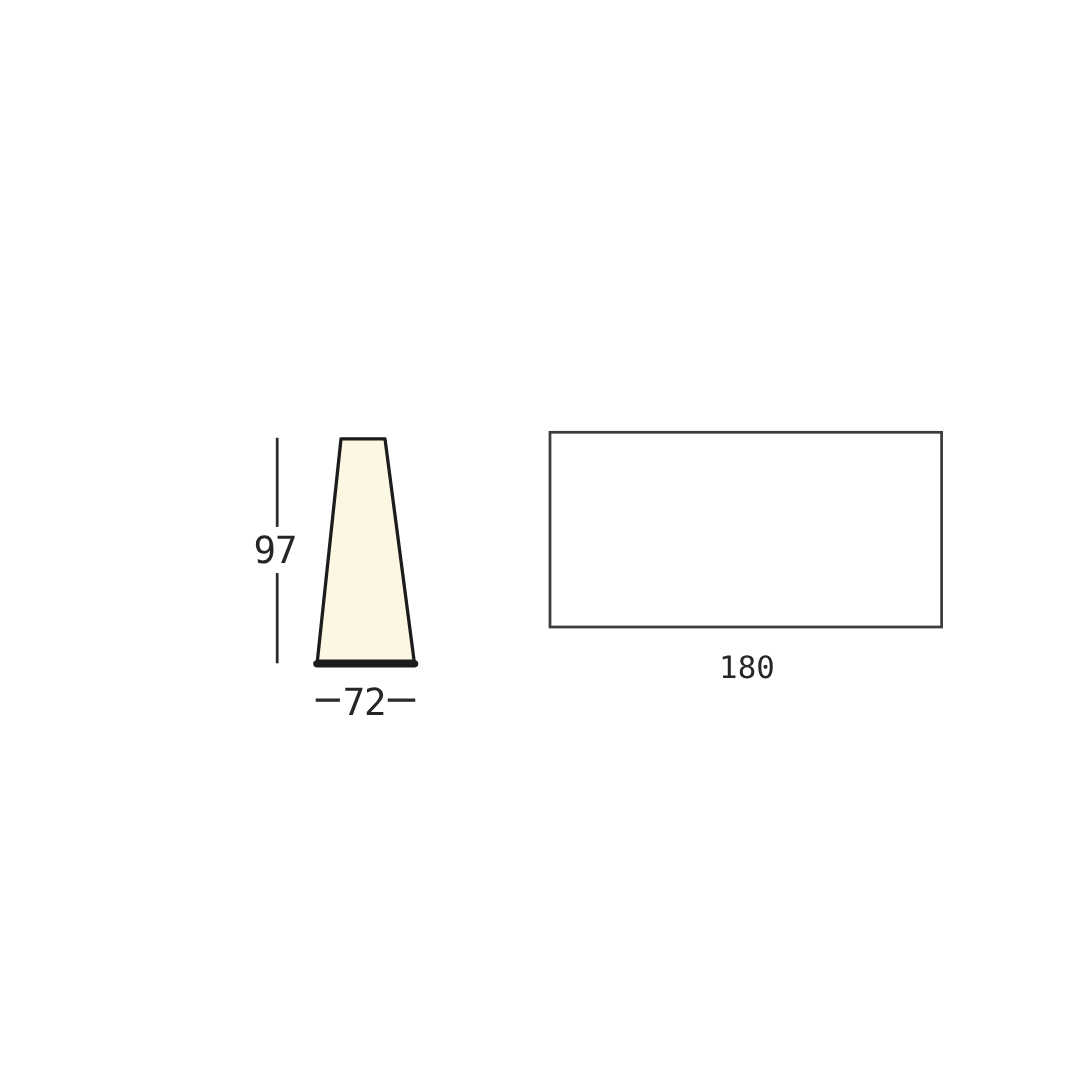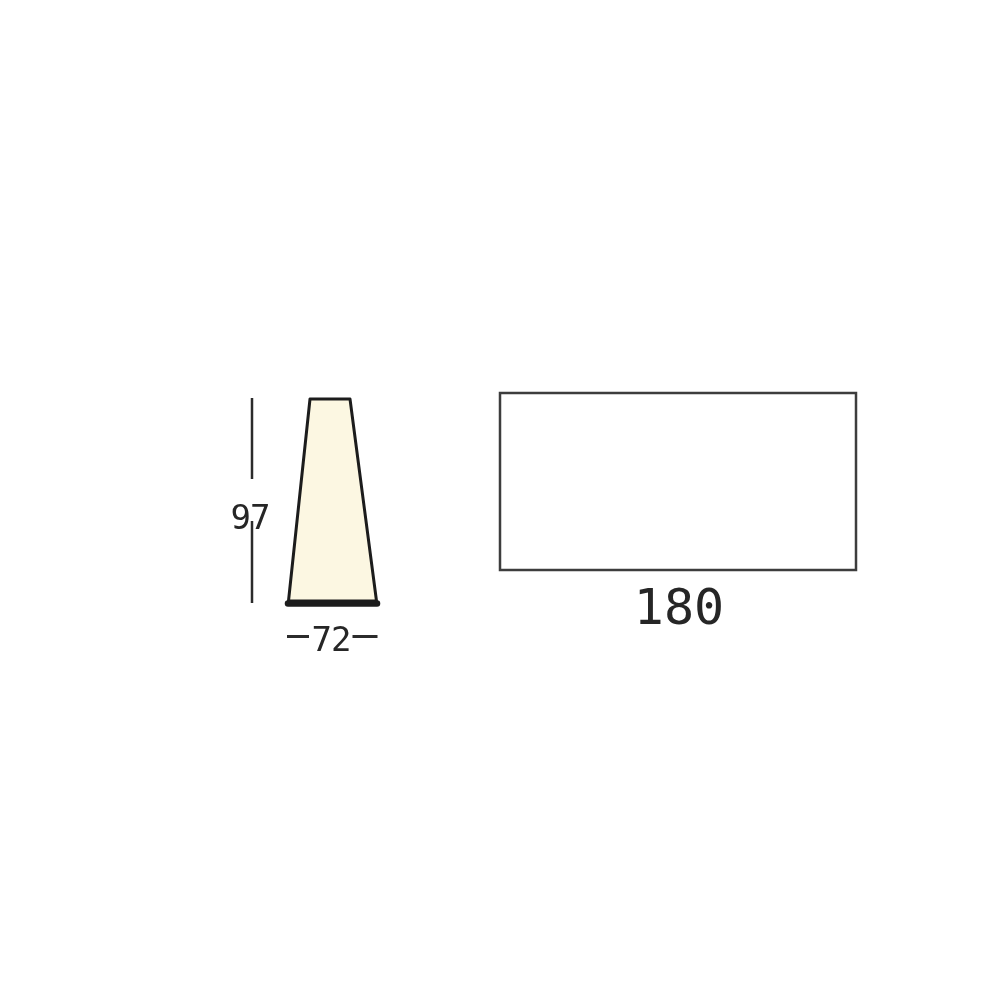--- a/index.html
+++ b/index.html
@@ -26,21 +26,21 @@
     color: #262626;
     white-space: nowrap;
     line-height: 1;
     user-select: none;
   }
   .dim-label.small {
     font-size: 34px;
     letter-spacing: -1px;
   }
   .dim-label.large {
-    font-size: 50px;
+    font-size: 28px;
   }
   .dim-line {
     stroke: #2b2b2b;
   }
 </style>
 </head>
 <body>
 
 <div class="stage">
 
@@ -52,19 +52,19 @@
 
     <line class="dim-line" x1="252" y1="398" x2="252" y2="479" stroke-width="2.5"></line>
     <line class="dim-line" x1="252" y1="521" x2="252" y2="603" stroke-width="2.5"></line>
 
     <line class="dim-line" x1="287" y1="636.5" x2="309" y2="636.5" stroke-width="3"></line>
     <line class="dim-line" x1="352.5" y1="636.5" x2="377.5" y2="636.5" stroke-width="3"></line>
 
     <rect x="500" y="393" width="356" height="177" stroke-width="2.5" fill="#ffffff" stroke="#3d3d3d"></rect>
   </svg>
 
-  <div class="dim-label small" style="left:250px; top:501px;margin-top:16px;">97</div>
+  <div class="dim-label small" style="left:250px; top:501px;">97</div>
 
   <div class="dim-label small" style="left:331px; top:639px;">72</div>
 
   <div class="dim-label large" style="left:679px; top:607px;">180</div>
 
 </div>
 
 </body></html>

